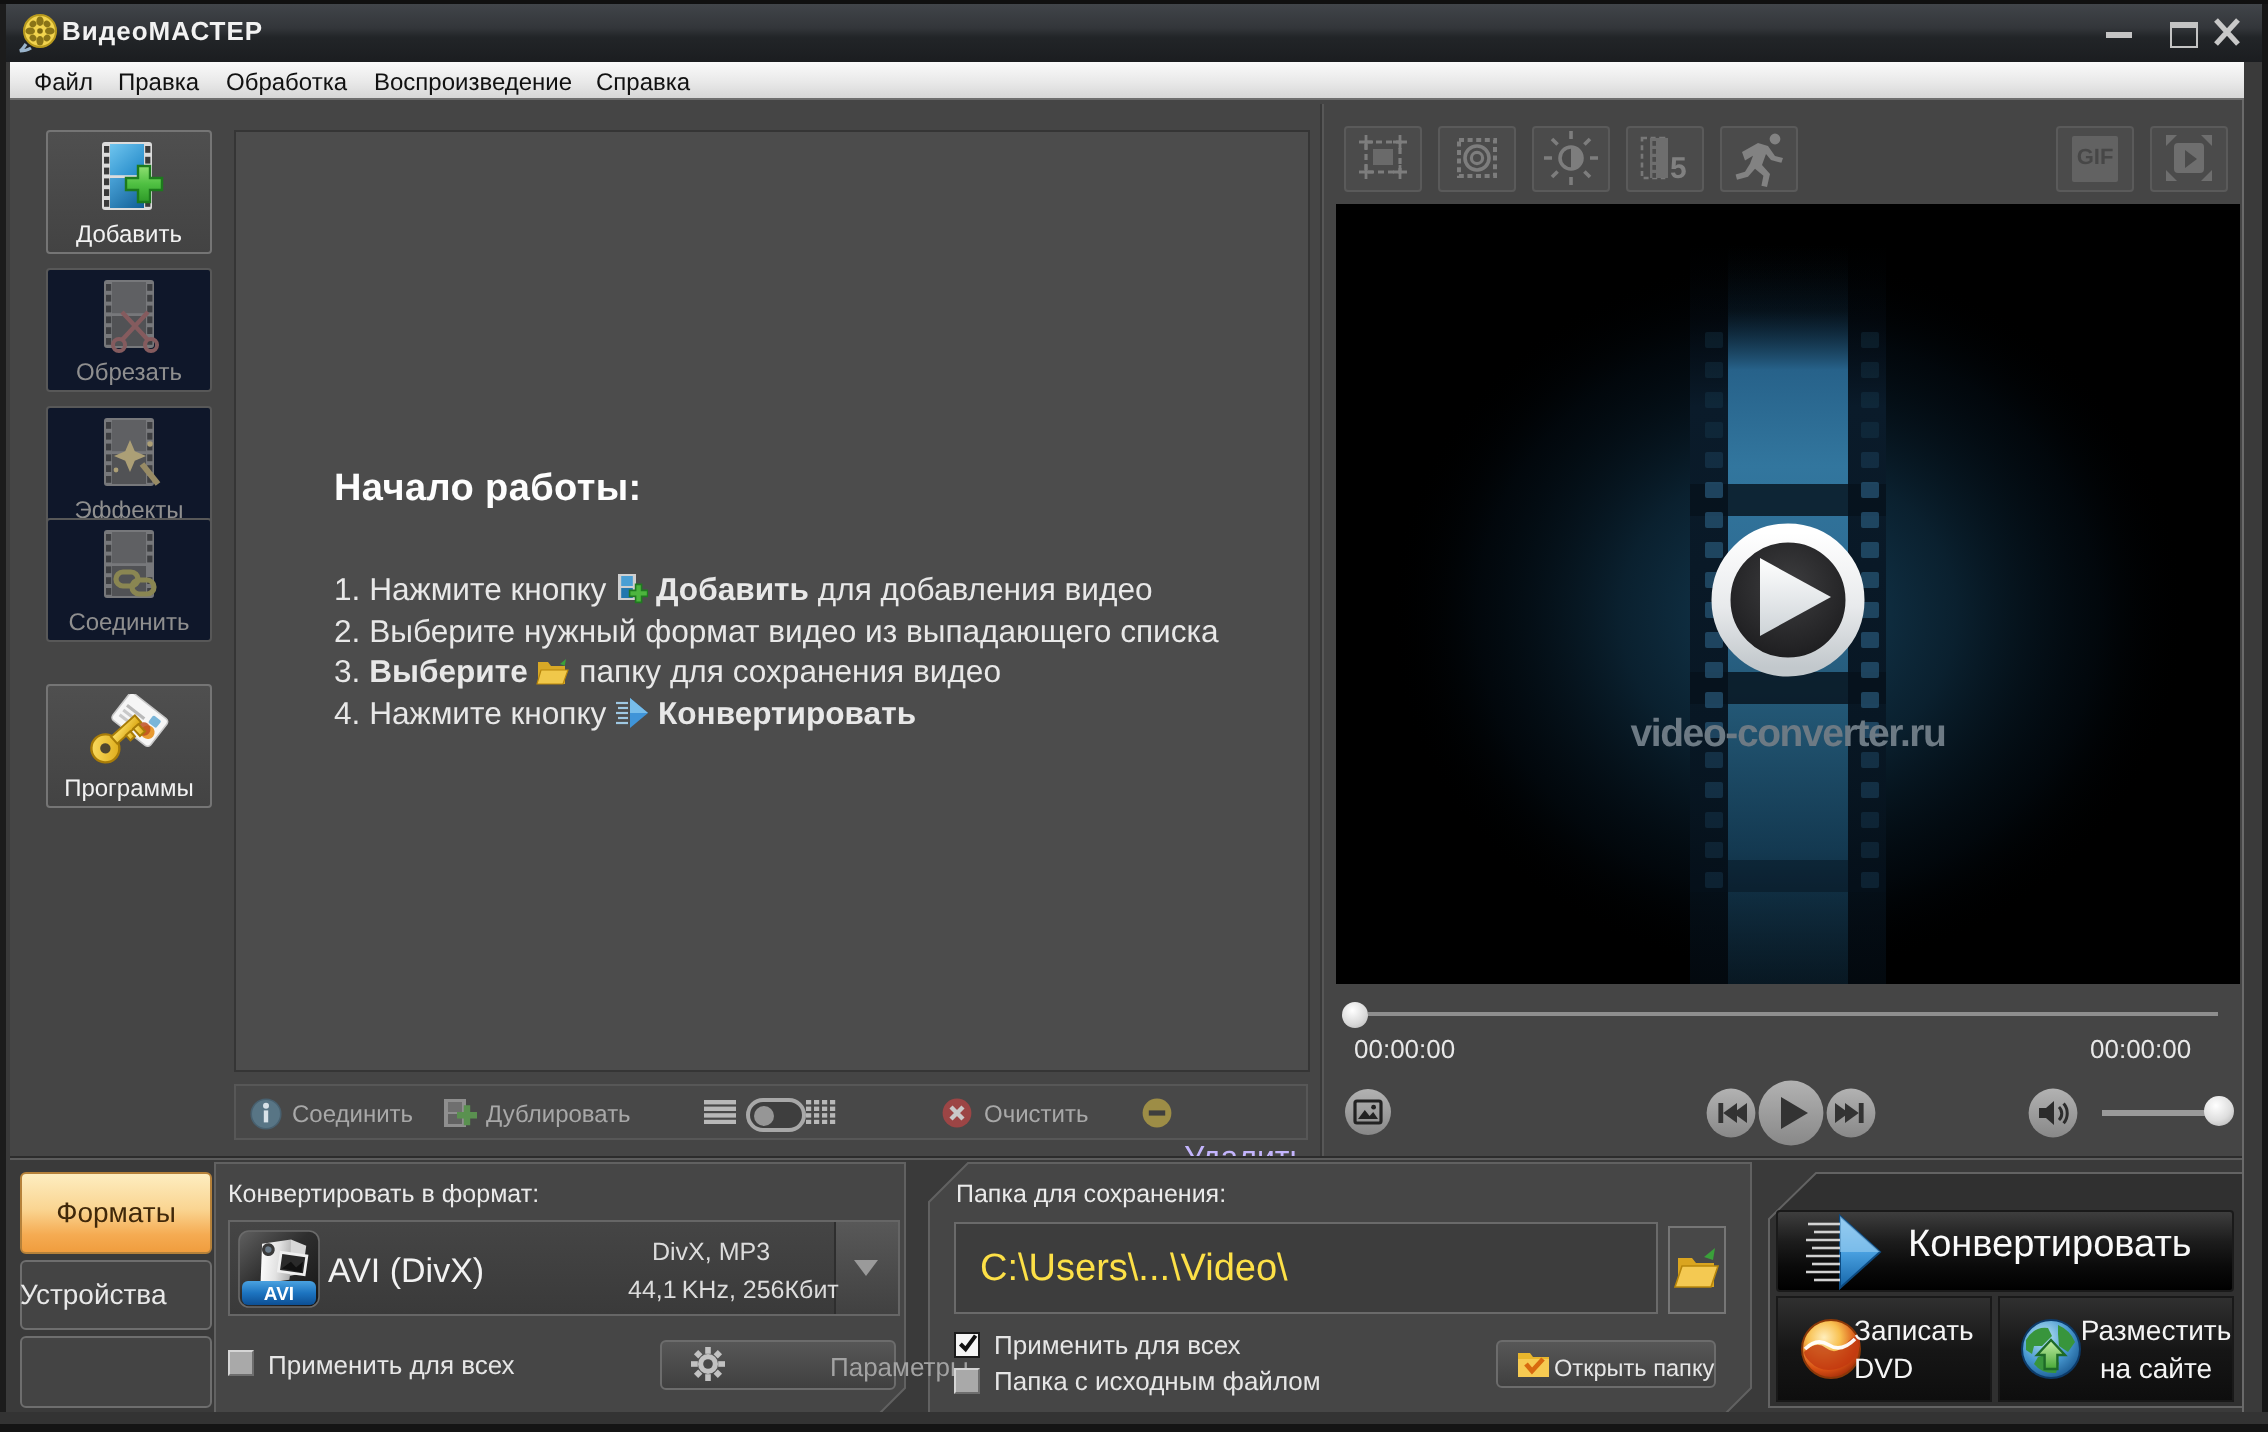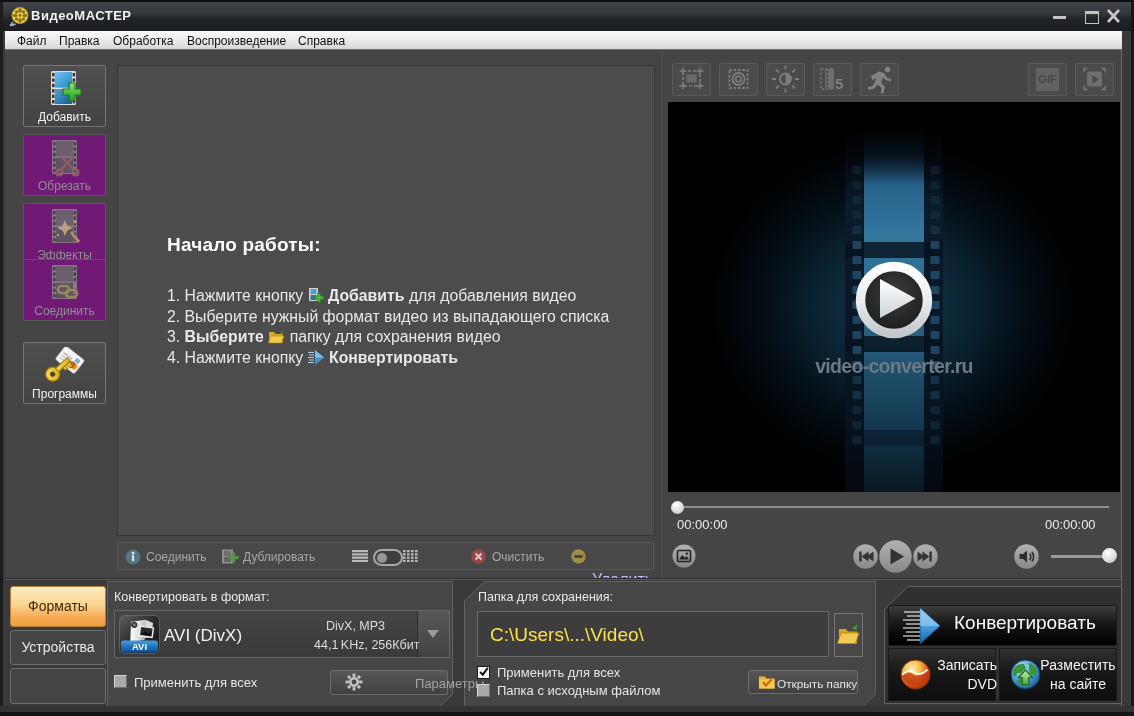--- a/index.html
+++ b/index.html
@@ -40,21 +40,21 @@
   <span class="abs" style="left:17px;">Файл</span>
   <span class="abs" style="left:59px;">Правка</span>
   <span class="abs" style="left:113px;">Обработка</span>
   <span class="abs" style="left:187px;">Воспроизведение</span>
   <span class="abs" style="left:298px;">Справка</span>
 </div>
 
 <div id="sidebar">
 <style>
 .sbtn{position:absolute;left:23px;width:83px;height:62px;box-sizing:border-box;border:1px solid #757575;background:linear-gradient(#4f4f4f,#434343);border-radius:2px;}
-.sbtn.dis{border-color:#585858;background:#701a75;}
+.sbtn.dis{border-color:#585858;background:#0f172a;}
 .slbl{position:absolute;width:100%;text-align:center;top:44px;font-size:12px;color:#f2f2f2;}
 .sbtn.dis .slbl{color:#8f8f8f;}
 .sicon{position:absolute;left:50%;transform:translateX(-50%);top:4px;}
 </style>
 
 <div class="sbtn" style="top:65px;">
  <svg class="sicon" width="40" height="40" viewBox="0 0 40 40">
   <defs>
    <linearGradient id="fb1" x1="0" y1="0" x2="1" y2="1">
               <stop offset="0" stop-color="#6fc5ef"></stop>
@@ -555,21 +555,21 @@
 
 <svg class="abs" style="left:0;top:578px;" width="1134" height="138" viewBox="0 0 1134 138">
  <path d="M107.5 3.5 H452.5 V116 L440 128.5 H107.5 Z" fill="#464646" stroke="#616161"></path>
  <path d="M484 3.5 H875.5 V116 L863 128.5 H464.5 V23 Z" fill="#464646" stroke="#616161"></path>
  <path d="M908 8.5 H1121.5 V125.5 H884.5 V31.5 Z" fill="#303030" stroke="#636363"></path>
 </svg>
 
 <div class="abs" style="left:10px;top:586px;width:96px;height:41px;box-sizing:border-box;border:1px solid #b5813a;border-radius:3px;background:linear-gradient(#fdedc0,#fad592 45%,#f5ab52 78%,#f09d3e);"></div>
 <div class="abs" style="left:10px;top:586px;width:96px;height:41px;line-height:41px;text-align:center;font-size:14px;color:#40280a;">Форматы</div>
 <div class="abs" style="left:10px;top:630px;width:96px;height:35px;box-sizing:border-box;border:1px solid #6e6e6e;border-radius:3px;background:#444444;"></div>
-<div class="abs" style="left:10px;top:630px;width:96px;height:35px;line-height:35px;text-align:center;font-size:14px;color:#e8e8e8;">Устройства</div>
+<div class="abs" style="left:10px;top:630px;width:96px;height:35px;line-height:35px;font-size:14px;color:#e8e8e8;">Устройства</div>
 <div class="abs" style="left:10px;top:668px;width:96px;height:36px;box-sizing:border-box;border:1px solid #6e6e6e;border-radius:3px;background:#444444;"></div>
 <div class="abs" style="left:10px;top:668px;width:96px;height:36px;line-height:36px;text-align:right;font-size:14px;color:#e8e8e8;margin-top:48px;">Сайты</div>
 
 <div class="abs" style="left:114px;top:590px;font-size:12.5px;color:#eaeaea;">Конвертировать в формат:</div>
 <div class="abs" style="left:114px;top:610px;width:336px;height:48px;box-sizing:border-box;border:1px solid #666;background:linear-gradient(#454545,#3a3a3a);"></div>
 <div class="abs" style="left:417px;top:611px;width:32px;height:46px;background:linear-gradient(#585858,#414141);border-left:1px solid #2e2e2e;box-sizing:border-box;"></div>
 <svg class="abs" style="left:426px;top:629px;" width="14" height="10" viewBox="0 0 14 10">
         <path d="M1 1 h12 L7 9 z" fill="#9a9a9a"></path>
       </svg>
 
@@ -684,21 +684,21 @@
             <stop offset="0" stop-color="#ffeebc"></stop>
             <stop offset="0.35" stop-color="#f8c050"></stop>
             <stop offset="0.7" stop-color="#d85014"></stop>
             <stop offset="1" stop-color="#902006"></stop>
           </radialGradient>
         </defs>
  <circle cx="15.5" cy="15.5" r="14.5" fill="url(#dvd)" stroke="#8a3808" stroke-width="1"></circle>
  <path d="M2 17 q6 -6 11 -2 t10 -2 t7 -2 l0 3 q-2 8 -10 11 q-9 3 -15 -3 q-3 -3 -3 -5z" fill="#c03810" opacity="0.8"></path>
  <path d="M2.5 15.5 q6 -6 12 -2 t13 -3" stroke="#fff" stroke-width="1.8" fill="none" opacity="0.95"></path>
 </svg>
-<div class="abs" style="left:927px;top:656px;width:70px;text-align:right;font-size:14px;color:#f5f5f5;line-height:19px;">Записать<br>DVD</div>
+<div class="abs" style="left:927px;top:656px;width:70px;text-align:left;font-size:14px;color:#f5f5f5;line-height:19px;">Записать<br>DVD</div>
 <svg class="abs" style="left:1010px;top:659px;" width="31" height="31" viewBox="0 0 31 31">
  <defs>
           <radialGradient id="glb" cx="0.38" cy="0.3" r="0.8">
             <stop offset="0" stop-color="#b8e4f4"></stop>
             <stop offset="0.55" stop-color="#4898d0"></stop>
             <stop offset="1" stop-color="#135088"></stop>
           </radialGradient>
  <linearGradient id="uparr" x1="0" y1="0" x2="0" y2="1">
             <stop offset="0" stop-color="#c8f0a8"></stop>
             <stop offset="1" stop-color="#48a838"></stop>

